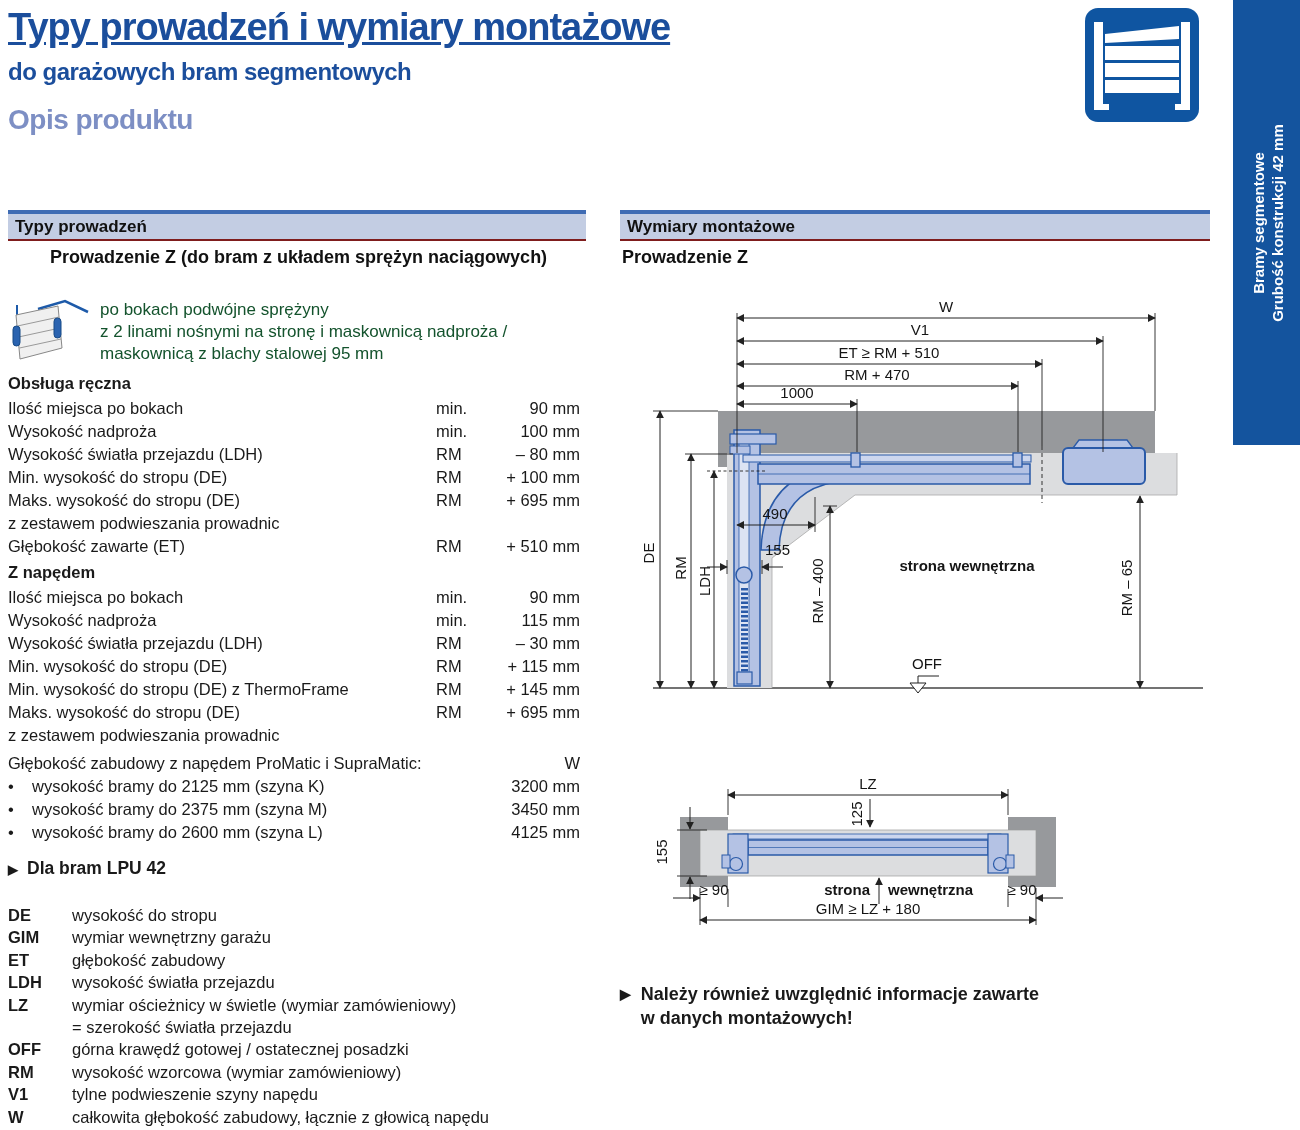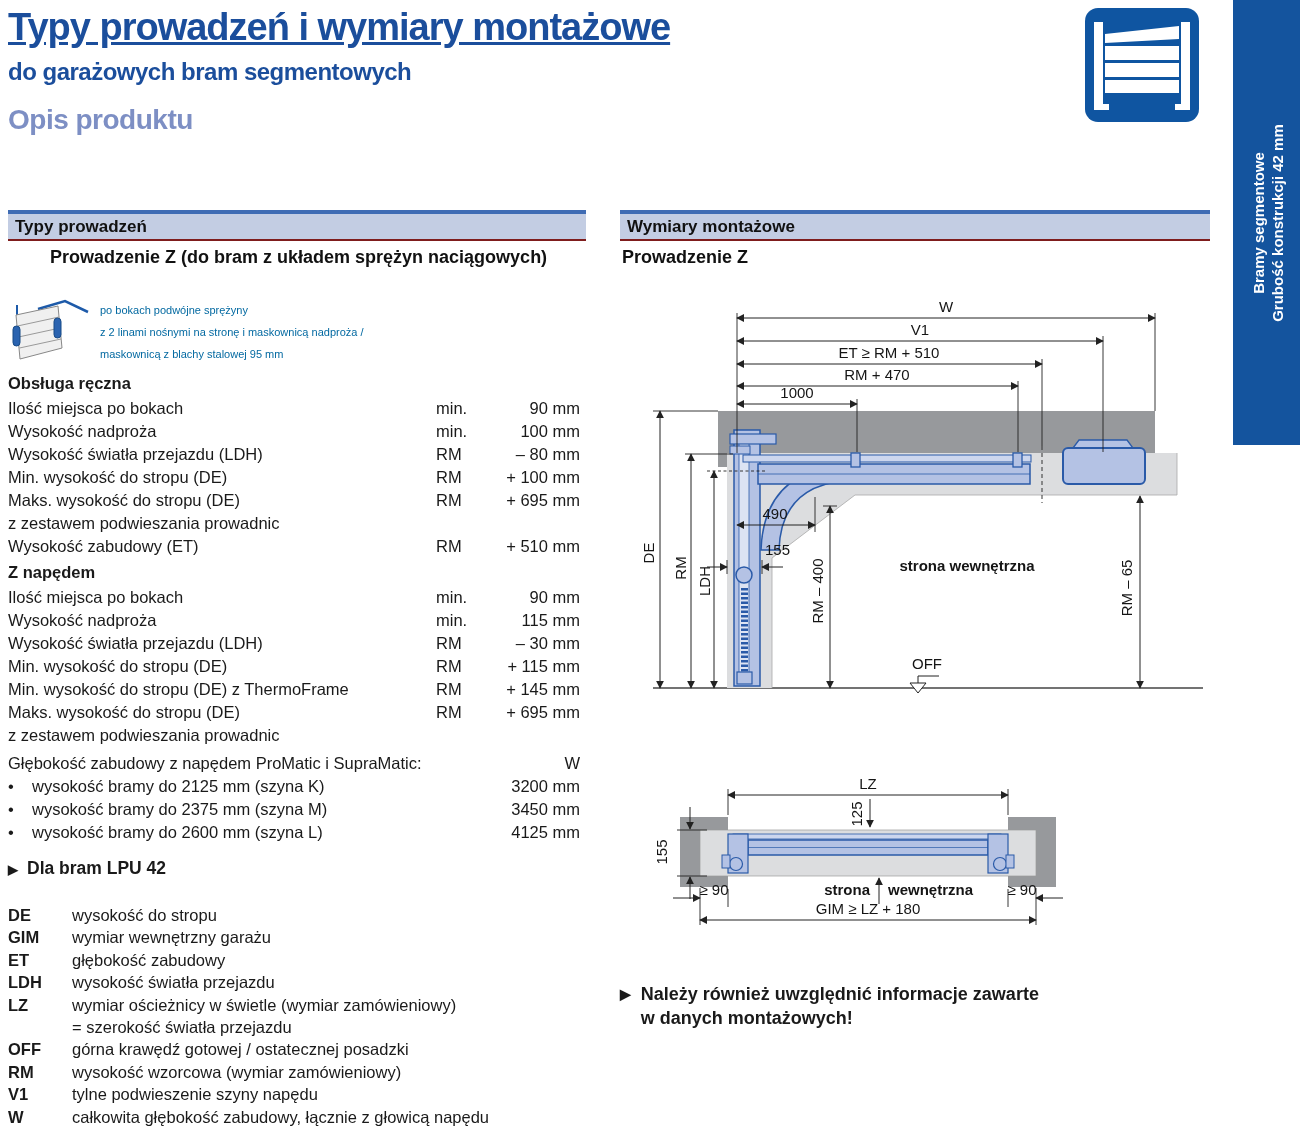--- a/index.html
+++ b/index.html
@@ -22,21 +22,21 @@
     font-size:17px; font-weight:bold; color:#111;
     padding:3px 0 0 7px;
   }
   .sec-bar-left  { left:8px;   top:210px; width:578px; }
   .sec-bar-right { left:620px; top:210px; width:590px; }
   .subhead { font-size:18px; font-weight:bold; color:#111; }
   .subhead-left  { left:10px;  top:247px;margin-left:40px; }
   .subhead-right { left:622px; top:247px; }
 
   
-  .intro-text { left:100px; top:299px; font-size:11px; line-height:22px; color:#0369a1; }
+  .intro-text { left:100px; top:299px; font-size:17px; line-height:22px; color:#14532d; }
 
   
   .spec { left:8px; width:572px; font-size:16.5px; }
   .spec-title { font-weight:bold; height:26px; line-height:24px; }
   .spec-row { display:grid; grid-template-columns:1fr 52px 92px; height:23px; line-height:23px; }
   .spec-row .val { text-align:right; }
   .depth-head { display:grid; grid-template-columns:1fr 92px; height:23px; line-height:23px; }
   .depth-head .val { text-align:right; }
   .depth-row { display:grid; grid-template-columns:24px 1fr 92px; height:23px; line-height:23px; }
   .depth-row .val { text-align:right; }
@@ -141,21 +141,21 @@
       <span class="lbl">Maks. wysokość do stropu (DE)</span>
       <span class="ref">RM</span>
       <span class="val">+ 695 mm</span>
     </div>
   <div class="spec-row">
       <span class="lbl">z zestawem podwieszania prowadnic</span>
       <span class="ref"></span>
       <span class="val"></span>
     </div>
   <div class="spec-row">
-      <span class="lbl">Wysokość zabudowy (ET)</span>
+      <span class="lbl">Głębokość zawarte (ET)</span>
       <span class="ref">RM</span>
       <span class="val">+ 510 mm</span>
     </div>
 </div>
 
 <div class="abs spec" style="top:560px;">
   <div class="spec-title">Z napędem</div>
   <div class="spec-row">
       <span class="lbl">Ilość miejsca po bokach</span>
       <span class="ref">min.</span>

